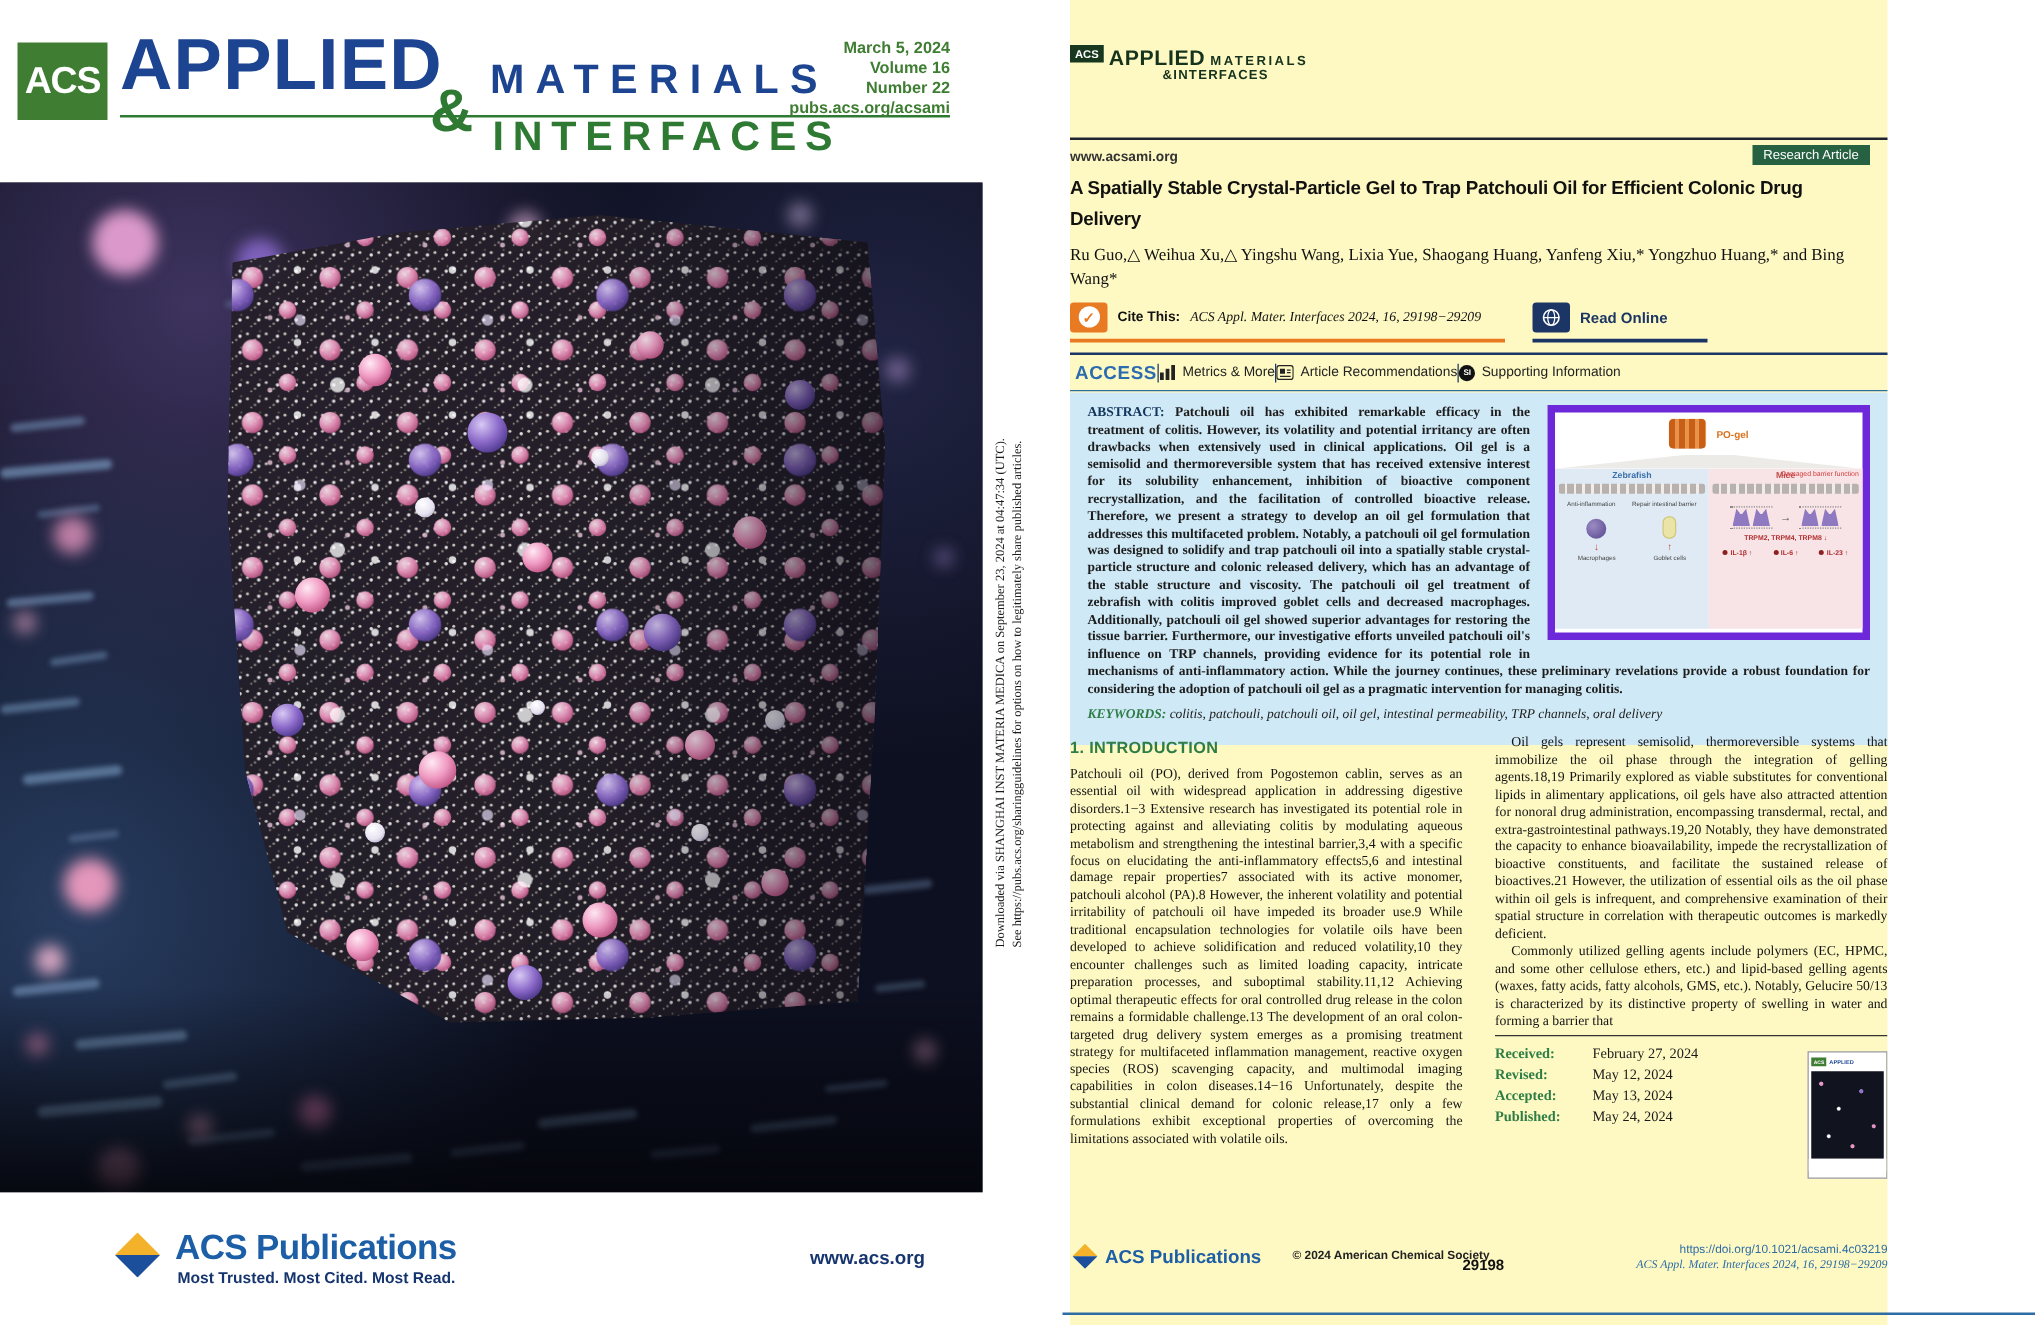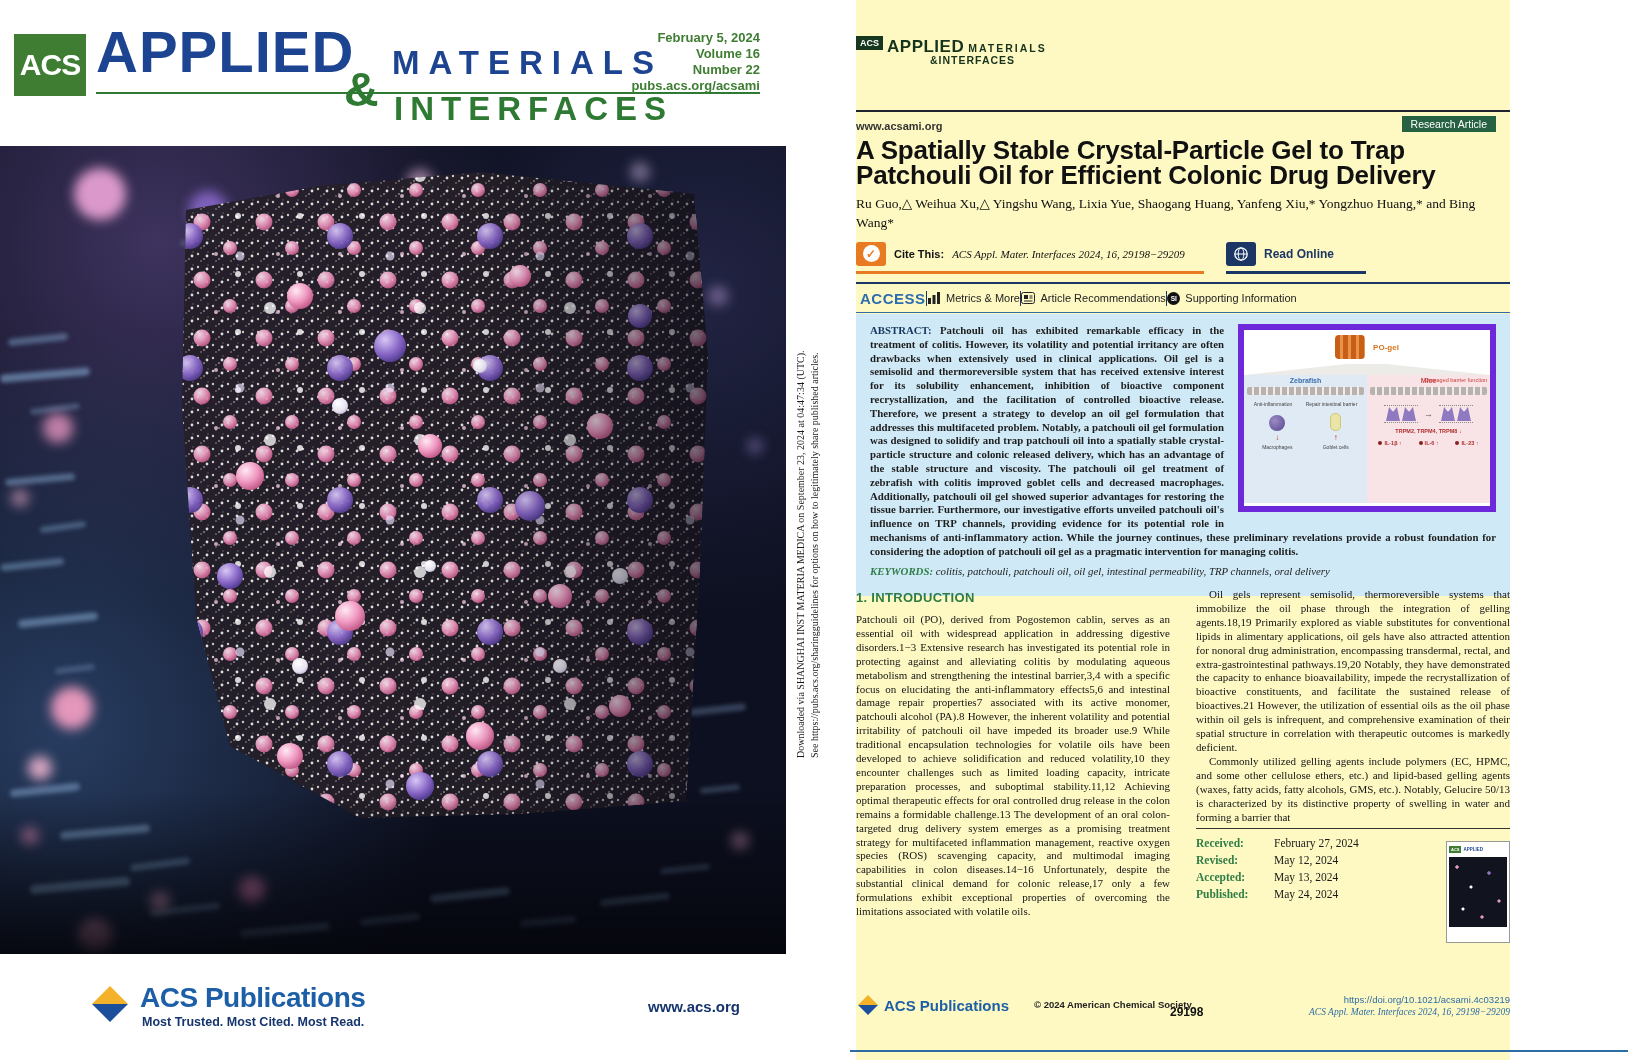--- a/index.html
+++ b/index.html
@@ -50,21 +50,21 @@
   .mast-row2{margin-left:74px;margin-top:-3px;font-family:"Liberation Sans",sans-serif;
              font-weight:bold;font-size:10.5px;color:#16331d;letter-spacing:1px;}
 
   .rule-dark{position:absolute;left:0;top:110px;width:654px;height:2px;background:#1f2430;}
   .url-row{position:absolute;left:0;top:116px;width:654px;height:18px;}
   .site-url{font-family:"Liberation Sans",sans-serif;font-weight:bold;font-size:11px;color:#333;}
   .badge{position:absolute;right:14px;top:0;background:#266141;color:#fff;
          font-family:"Liberation Sans",sans-serif;font-size:10.5px;padding:2px 9px;}
 
   .title{position:absolute;left:0;top:138px;width:644px;
-         font-family:"Liberation Sans",sans-serif;font-weight:bold;font-size:26px;
+         font-family:"Liberation Sans",sans-serif;font-weight:bold;font-size:15px;
          line-height:25px;color:#111;letter-spacing:-0.2px;}
   .authors{position:absolute;left:0;top:194px;width:640px;font-size:13.5px;line-height:19px;color:#111;}
 
   .cite-row{position:absolute;left:0;top:240px;width:654px;height:34px;display:flex;gap:22px;}
   .cite-box{display:flex;align-items:center;gap:8px;border-bottom:3px solid #e87a22;
             padding-bottom:4px;width:348px;cursor:pointer;}
   .cite-icon{width:30px;height:24px;background:#e87a22;border-radius:3px;display:flex;
              align-items:center;justify-content:center;}
   .cite-icon i{width:17px;height:17px;background:#fff;border-radius:50%;color:#e87a22;font-style:normal;
                font-weight:bold;font-size:12px;display:flex;align-items:center;justify-content:center;
@@ -178,21 +178,21 @@
     <div class="cov-head">
       <div class="cov-acs-box">
           <span>ACS</span>
         </div>
       <div class="cov-applied">APPLIED</div>
       <div class="cov-materials">MATERIALS</div>
       <div class="cov-grule"></div>
       <div class="cov-amp">&amp;</div>
       <div class="cov-interfaces">INTERFACES</div>
       <div class="cov-issue">
-        <div>February 5, 2024</div>
+        <div>March 5, 2024</div>
         <div>Volume 16</div>
         <div>Number 22</div>
         <div>pubs.acs.org/acsami</div>
       </div>
     </div>
 
     <div class="cov-art">
       <svg width="786" height="808" viewBox="0 0 786 808">
         <defs>
           <radialGradient id="glow1" cx="20%" cy="12%" r="45%">

